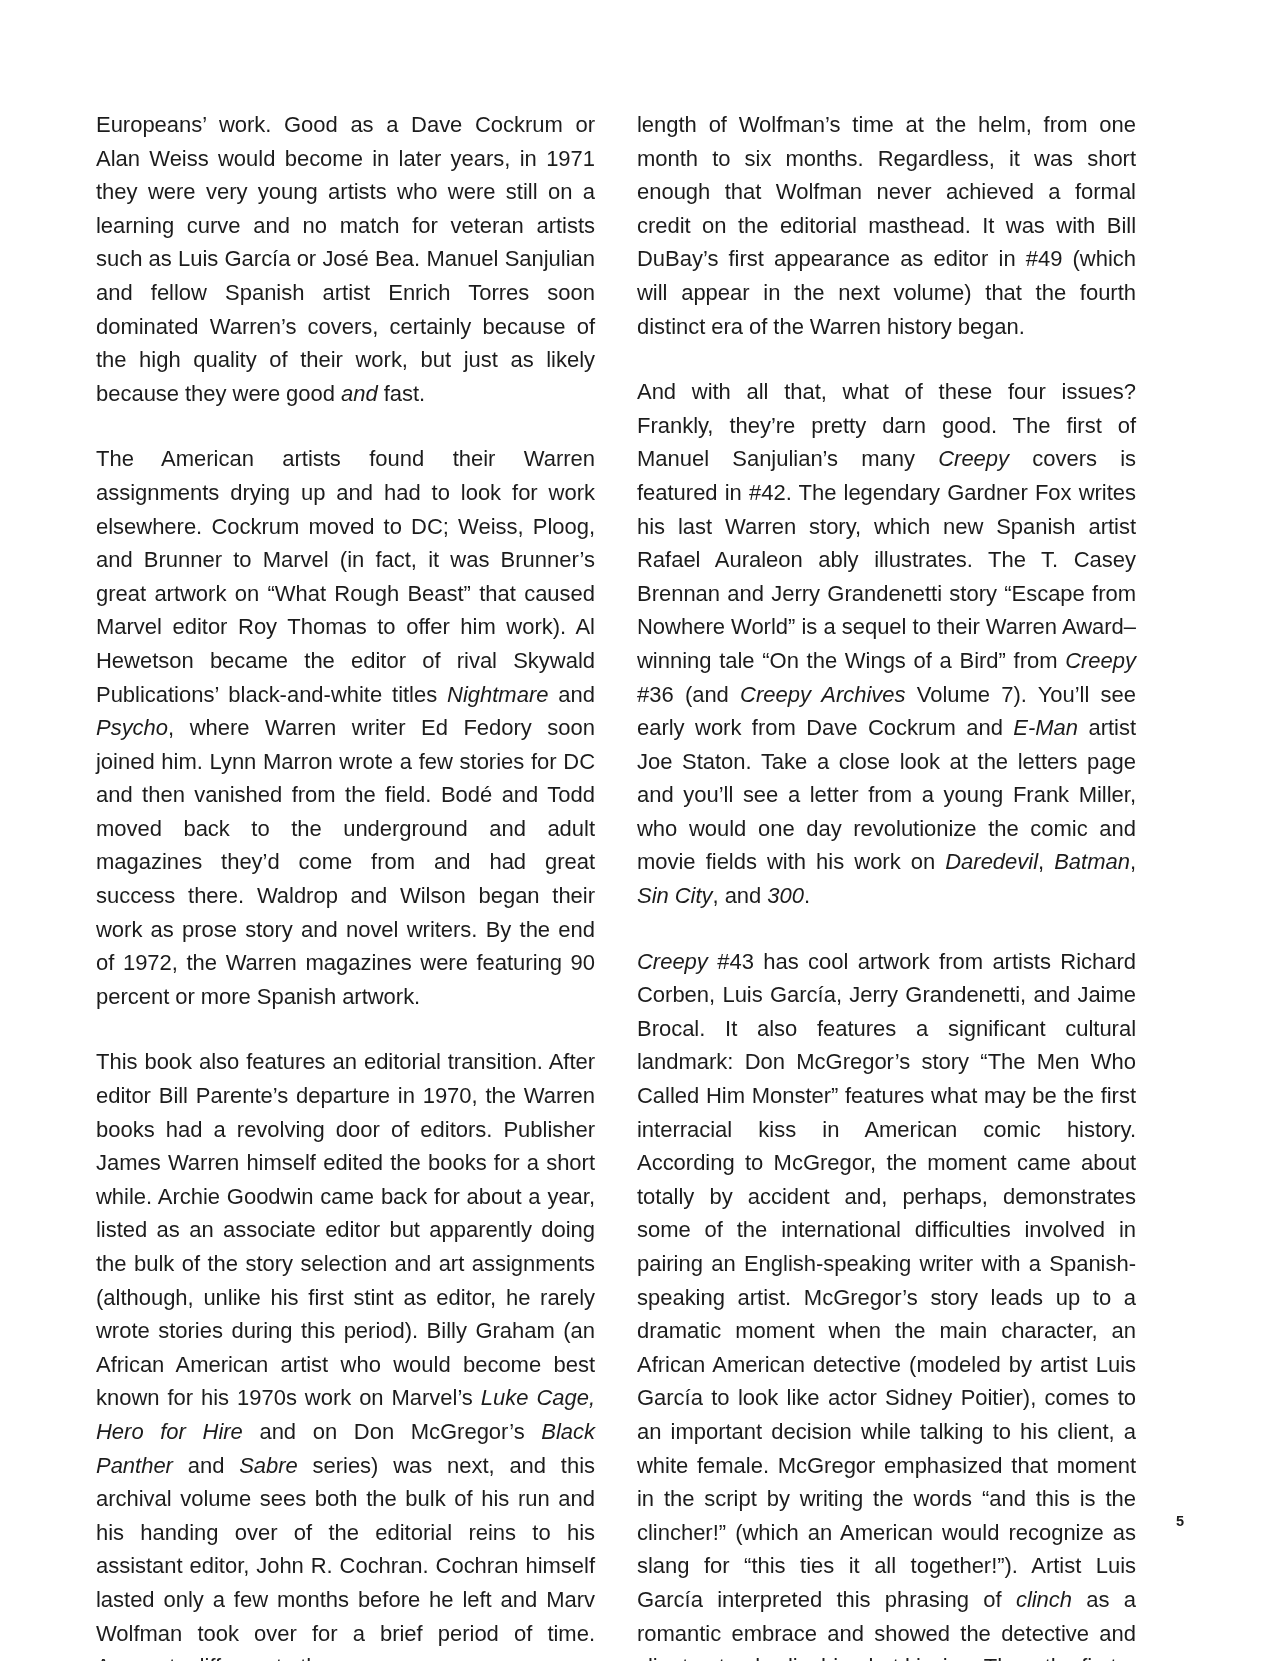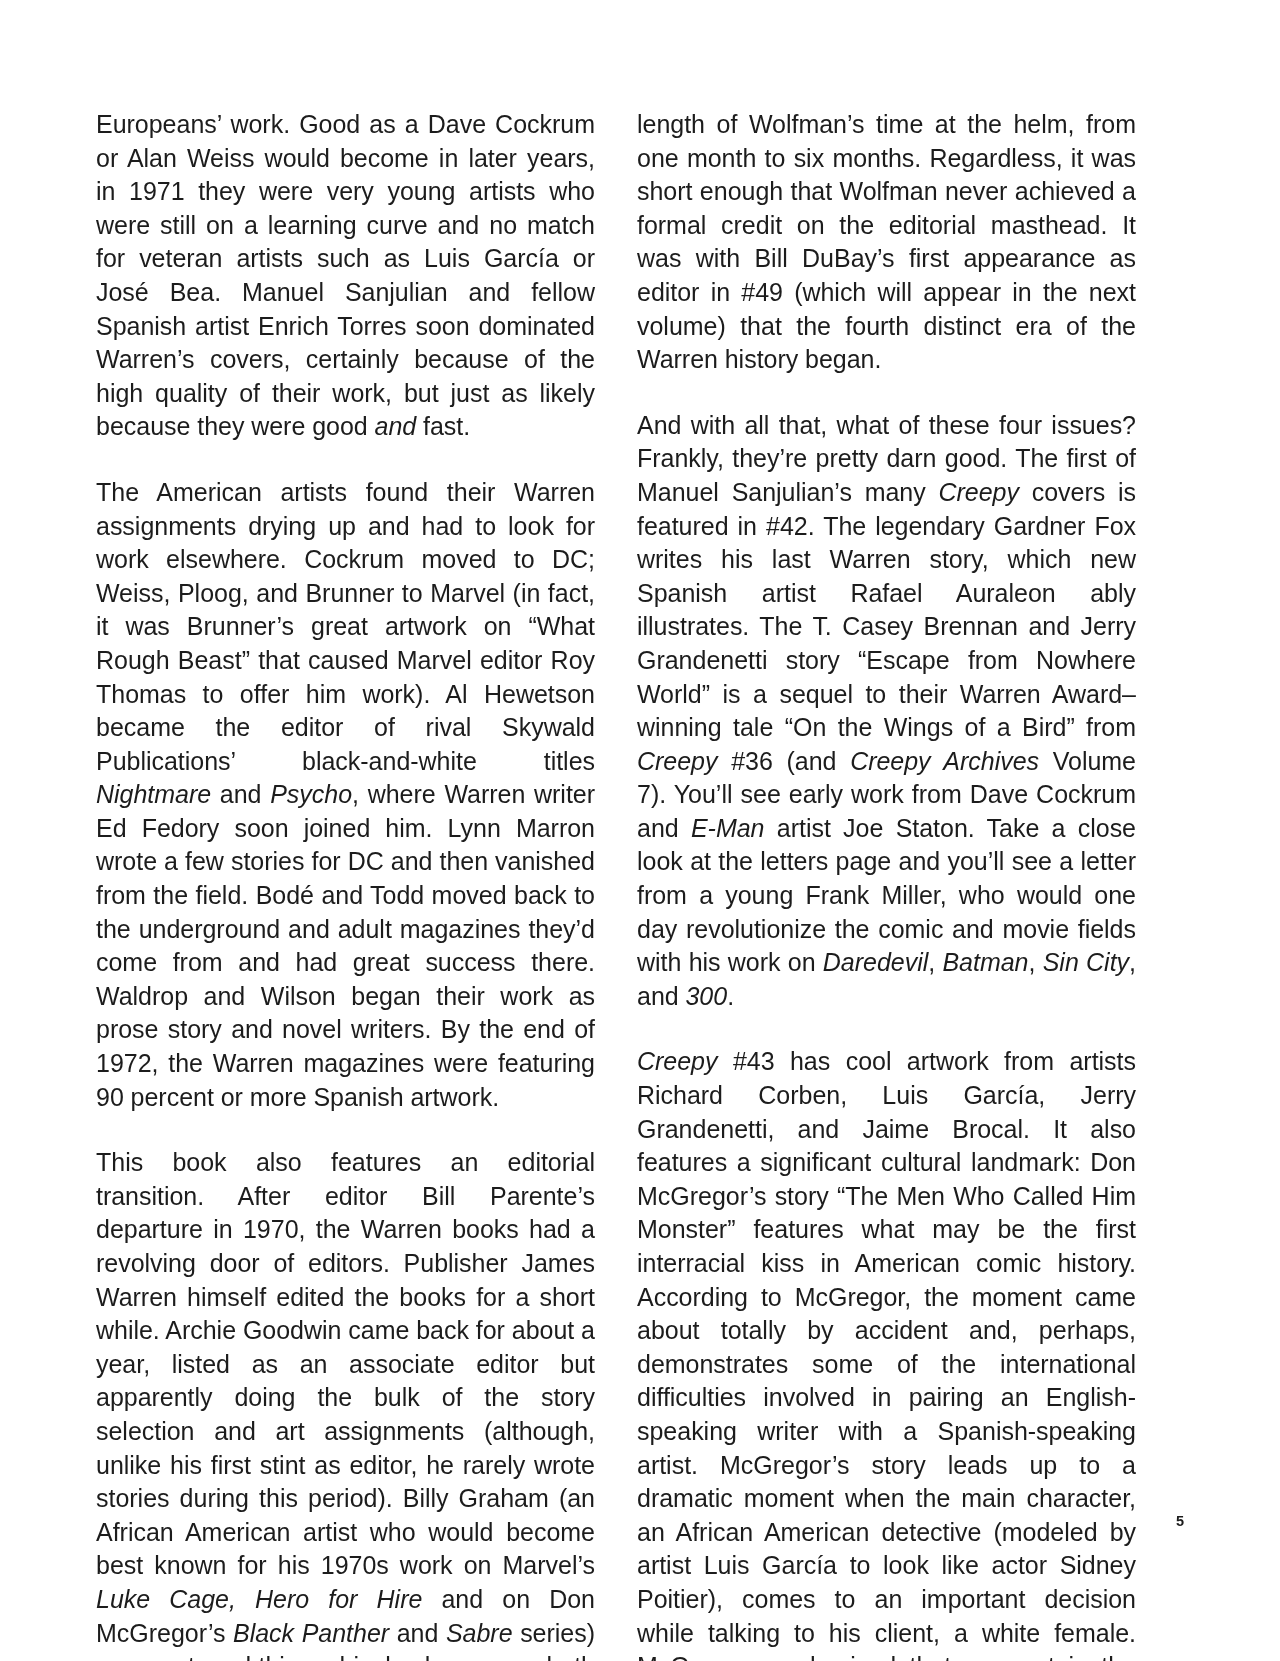--- a/index.html
+++ b/index.html
@@ -29,21 +29,21 @@
     width: 1040px;
     display: flex;
     gap: 42px;
   }
   .column {
     width: 499px;
     flex: 0 0 499px;
   }
   p.body-par {
     margin: 0 0 32px 0;
-    font-size: 25px;
+    font-size: 22px;
     line-height: 33.6px;
     text-align: justify;
     text-justify: inter-word;
     letter-spacing: -0.02px;
     word-spacing: -0.1px;
     color: #1c1c1c;
     hyphens: none;
   }
   p.body-par:last-child {
     margin-bottom: 4px;

